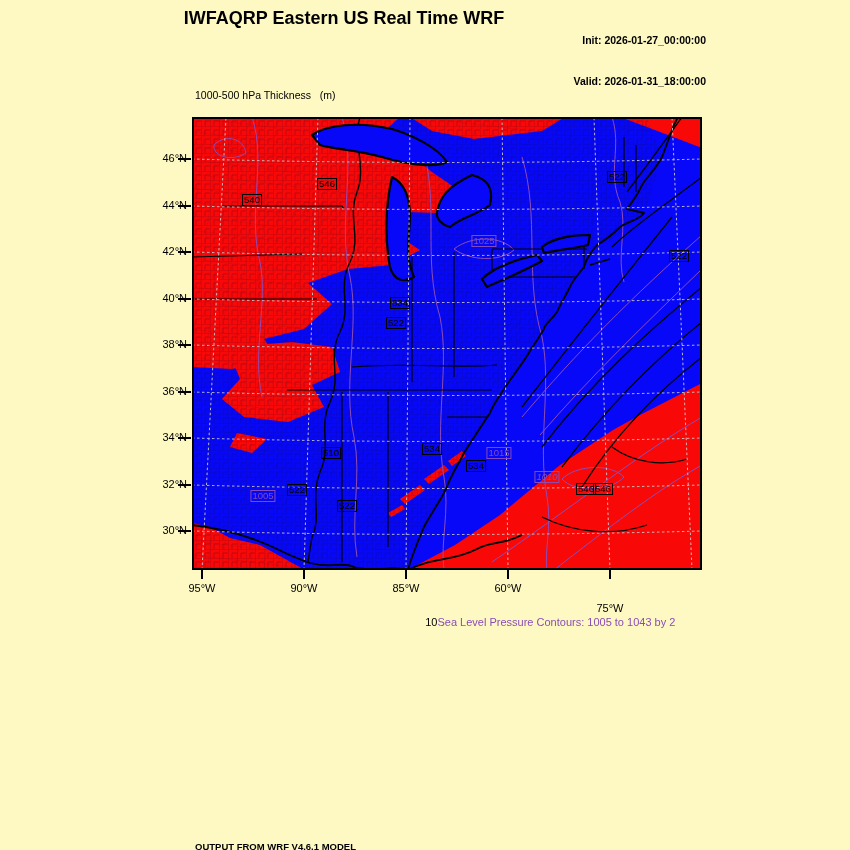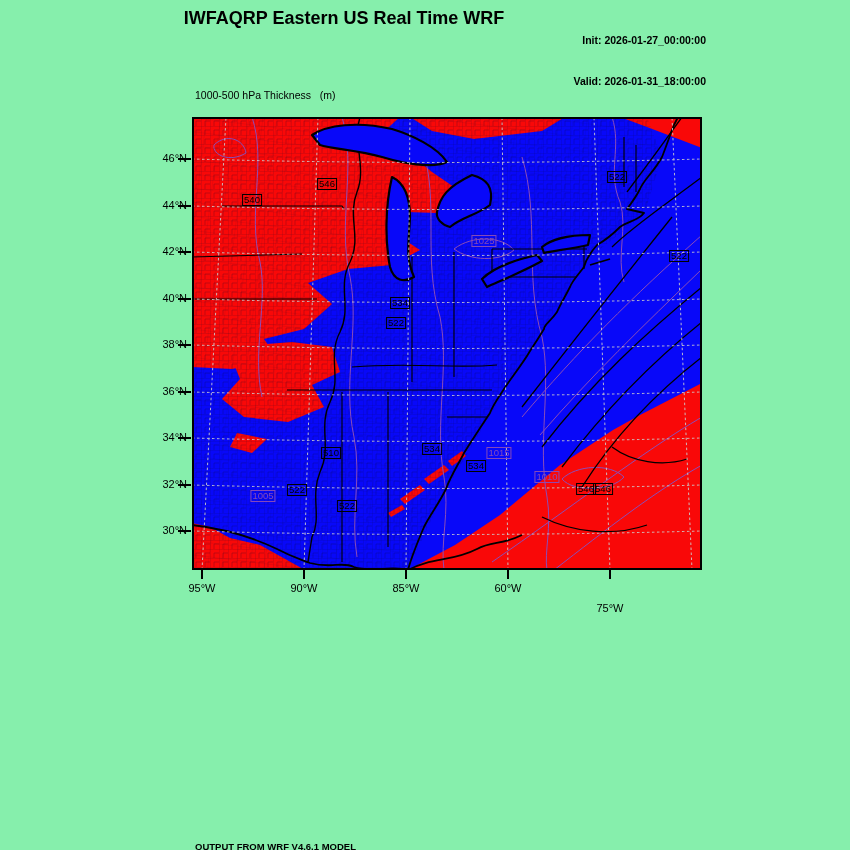--- a/index.html
+++ b/index.html
@@ -1,16 +1,16 @@
 <!DOCTYPE html>
 <html><head>
 <meta charset="utf-8">
 <style>
   html,body{margin:0;padding:0;background:#fff;}
-  .page{position:relative;width:850px;height:850px;background:#86efac;overflow:hidden;
+  .page{position:relative;width:850px;height:850px;background:#fef9c3;overflow:hidden;
         font-family:"Liberation Sans", sans-serif;color:#000;}
   .abs{position:absolute;}
   .title{left:144px;top:8px;width:400px;text-align:center;font-size:18px;font-weight:bold;letter-spacing:0px;}
   .initblock{left:556px;top:7px;width:150px;text-align:right;font-size:10.5px;font-weight:bold;line-height:13.5px;white-space:pre;}
   .legend{left:195px;top:62px;font-size:10.5px;line-height:13.5px;white-space:pre;}
   .map-frame{left:192px;top:117px;width:510px;height:453px;}
   .lat-label{position:absolute;right:663px;font-size:11px;white-space:nowrap;}
   .lon-label{position:absolute;width:44px;text-align:center;font-size:11px;top:582px;}
   .lat-tick{position:absolute;left:178px;width:13px;height:1.5px;background:#000;}
   .lon-tick{position:absolute;top:570px;width:1.5px;height:9px;background:#000;}
@@ -153,20 +153,23 @@
         <path d="M0,275 Q255,282 510,275"></path>
         <path d="M0,321 Q255,328 510,321"></path>
         <path d="M0,368 Q255,375 510,368"></path>
         <path d="M0,414 Q255,421 510,414"></path>
       </g>
 
       <rect x="1" y="1" width="508" height="451" fill="none" stroke="#000" stroke-width="2"></rect>
     </svg>
   </div>
 
+  <div class="abs caption">
+    <span style="color:#000">10</span><span style="color:#8B4DB8">Sea Level Pressure Contours: 1005 to 1043 by 2</span>
+  </div>
 
   <div class="abs footer">
     <div>OUTPUT FROM WRF V4.6.1 MODEL</div>
     
   </div>
 
 <div class="lat-label" style="top: 152px;">46°N</div>
     <div class="lat-tick" style="top: 158px;"></div>
     <div class="lat-label" style="top: 199px;">44°N</div>
     <div class="lat-tick" style="top: 205px;"></div>
@@ -202,15 +205,15 @@
     <div class="clabel" style="left: 396px; top: 323px;">522</div>
     <div class="clabel" style="left: 331px; top: 453px;">510</div>
     <div class="clabel" style="left: 297px; top: 490px;">522</div>
     <div class="clabel" style="left: 347px; top: 506px;">522</div>
     <div class="clabel" style="left: 432px; top: 449px;">534</div>
     <div class="clabel" style="left: 476px; top: 466px;">534</div>
     <div class="clabel" style="left: 586px; top: 489px;">546</div>
     <div class="clabel" style="left: 603px; top: 489px;">546</div>
     <div class="clabel slp" style="left: 484px; top: 241px; color: rgb(139, 77, 184); border-color: rgb(139, 77, 184);">1025</div>
     <div class="clabel slp" style="left: 499px; top: 453px; color: rgb(139, 77, 184); border-color: rgb(139, 77, 184);">1015</div>
-    <div class="clabel slp" style="left: 547px; top: 477px; color: rgb(139, 77, 184); border-color: rgb(139, 77, 184);">1010</div>
+    <div class="clabel slp" style="left: 547px; top: 477px; color: rgb(139, 77, 184); border-color: rgb(139, 77, 184); font-style: italic;">1010</div>
     <div class="clabel slp" style="left: 263px; top: 496px; color: rgb(139, 77, 184); border-color: rgb(139, 77, 184);">1005</div>
   </div>
 
 </body></html>

